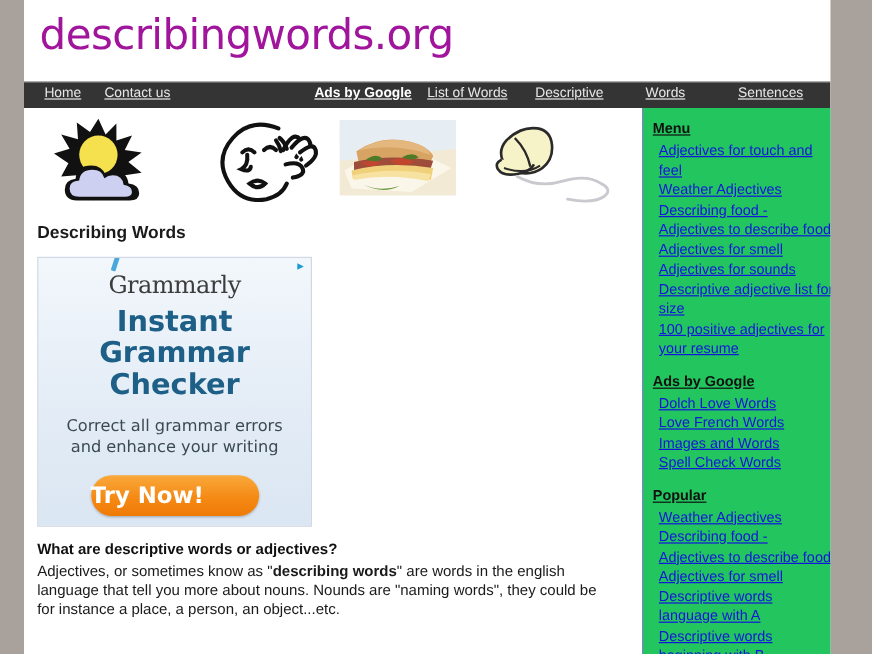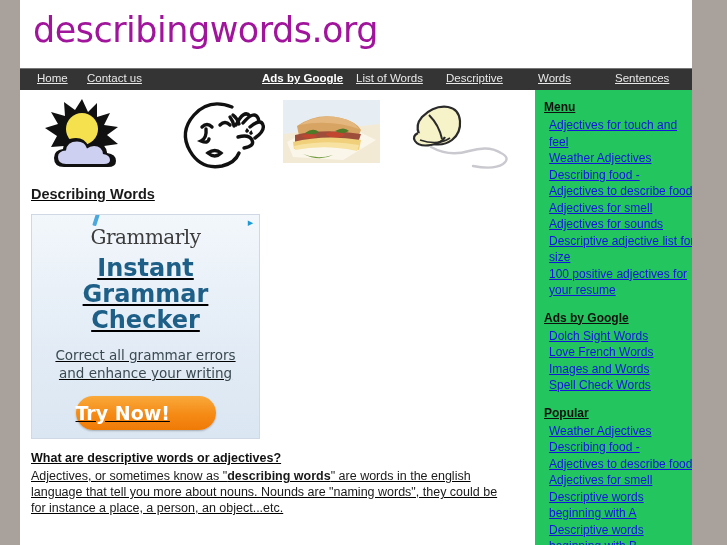--- a/index.html
+++ b/index.html
@@ -65,21 +65,20 @@
   }
   .main {
     position: absolute;
     left: 0;
     top: 0;
     width: 503px;
     height: 455px;
     background: #ffffff;
     box-sizing: border-box;
     padding: 0;
-    text-decoration: underline;
   }
   .sidebar {
     position: absolute;
     left: 503px;
     top: 0;
     width: 169px;
     height: 455px;
     background: #22c55e;
     box-sizing: border-box;
     padding: 10px 8px 0 8px;
@@ -338,29 +337,29 @@
           <li><span class="sb-link">Adjectives for touch and feel</span></li>
           <li><span class="sb-link">Weather Adjectives</span></li>
           <li><span class="sb-link">Describing food - Adjectives to describe food</span></li>
           <li><span class="sb-link">Adjectives for smell</span></li>
           <li><span class="sb-link">Adjectives for sounds</span></li>
           <li><span class="sb-link">Descriptive adjective list for size</span></li>
           <li><span class="sb-link">100 positive adjectives for your resume</span></li>
         </ul>
         <div class="sb-head spaced">Ads by Google</div>
         <ul class="sb-list">
-          <li><span class="sb-link">Dolch Sight Words</span></li>
+          <li><span class="sb-link">Dolch Love Words</span></li>
           <li><span class="sb-link">Love French Words</span></li>
           <li><span class="sb-link">Images and Words</span></li>
           <li><span class="sb-link">Spell Check Words</span></li>
         </ul>
         <div class="sb-head spaced">Popular</div>
         <ul class="sb-list">
           <li><span class="sb-link">Weather Adjectives</span></li>
           <li><span class="sb-link">Describing food - Adjectives to describe food</span></li>
           <li><span class="sb-link">Adjectives for smell</span></li>
-          <li><span class="sb-link">Descriptive words beginning with A</span></li>
+          <li><span class="sb-link">Descriptive words language with A</span></li>
           <li><span class="sb-link">Descriptive words beginning with B</span></li>
         </ul>
       </div>
 
   </div>
 </div>
 
 </body></html>

